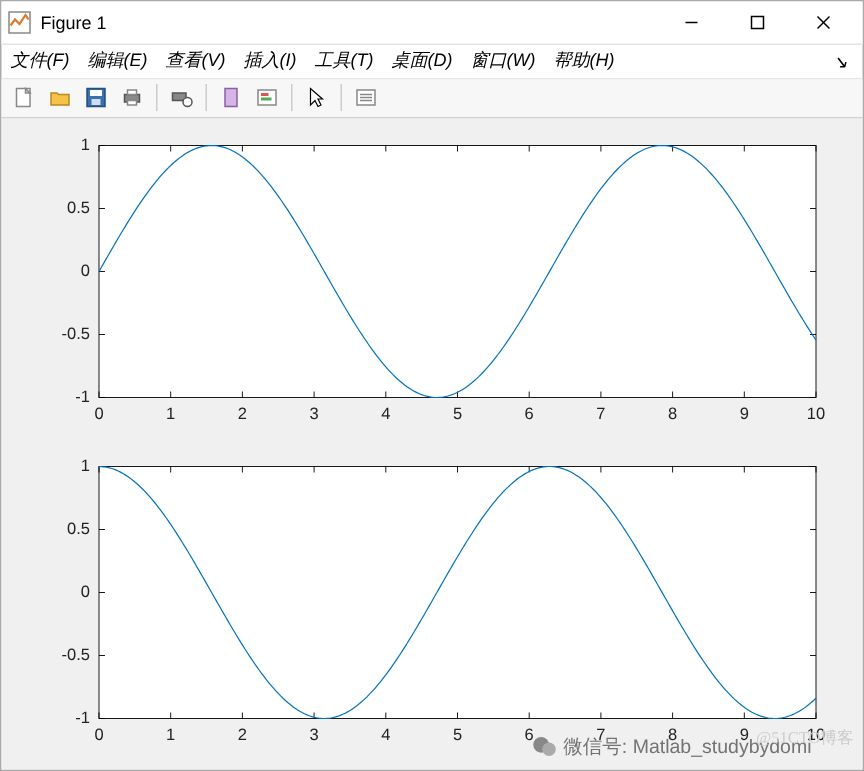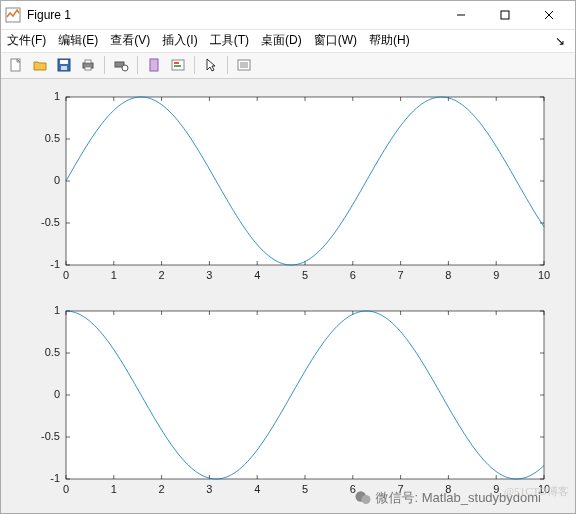--- a/index.html
+++ b/index.html
@@ -3,21 +3,21 @@
 <meta charset="utf-8">
 <style>
   * { box-sizing: border-box; margin: 0; padding: 0; }
   body { font-family: "Microsoft YaHei", "Segoe UI", sans-serif; font-size: 12px; background: #f0f0f0; width: 576px; height: 514px; overflow: hidden; position: relative; }
   .window { width: 576px; height: 514px; background: #fff; border: 1px solid #aaa; display: flex; flex-direction: column; }
   .titlebar { height: 30px; background: #fff; display: flex; align-items: center; padding: 0 4px; border-bottom: 1px solid #e5e5e5; }
   .titlebar-icon { width: 16px; height: 16px; margin-right: 6px; }
   .title { flex: 0 0 auto; font-size: 12px; color: #000; }
   .winbtns { margin-left: auto; display: flex; }
   .winbtn { width: 44px; height: 28px; display: flex; align-items: center; justify-content: center; cursor: pointer; }
-  .menubar { height: 24px; display: flex; align-items: center; padding: 0 6px; gap: 12px; border-bottom: 1px solid #e5e5e5; }
+  .menubar { height: 24px; display: flex; align-items: center; padding: 0 6px; gap: 12px; border-bottom: 1px solid #e5e5e5; font-style: italic; }
   .menuitem { font-size: 12px; cursor: pointer; color: #000; }
   .menu-extra { margin-left: auto; font-size: 12px; color: #000; cursor: pointer; padding-right: 4px;}
   .toolbar { height: 28px; display: flex; align-items: center; padding: 0 4px; gap: 2px; border-bottom: 1px solid #d0d0d0; background: #f7f7f7;}
   .tbtn { width: 22px; height: 22px; display: flex; align-items: center; justify-content: center; cursor: pointer; border-radius: 2px;}
   .tsep { width: 1px; height: 18px; background: #ccc; margin: 0 3px; }
   .plotarea { flex: 1; background: #f0f0f0; padding: 10px 8px; display: flex; flex-direction: column; gap: 14px; position: relative;}
   .axes-wrap { width: 532px; height: 200px; position: relative; margin: 0 auto; }
   svg.axes { width: 100%; height: 100%; }
   .axis-line { stroke: #000; stroke-width: 0.6; }
   .grid-box { fill: #fff; stroke: #000; stroke-width: 0.6; }

